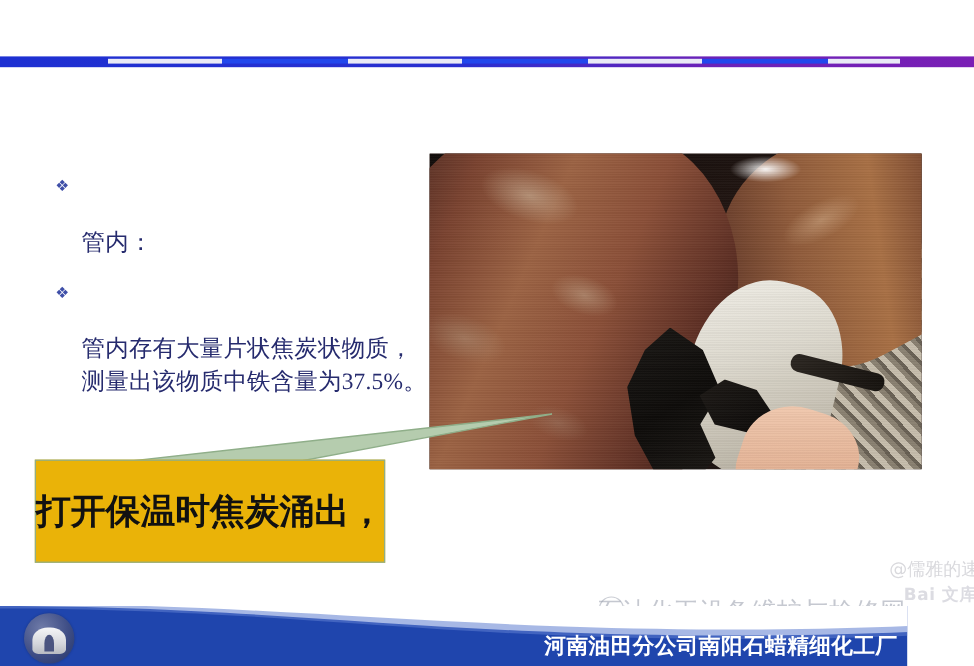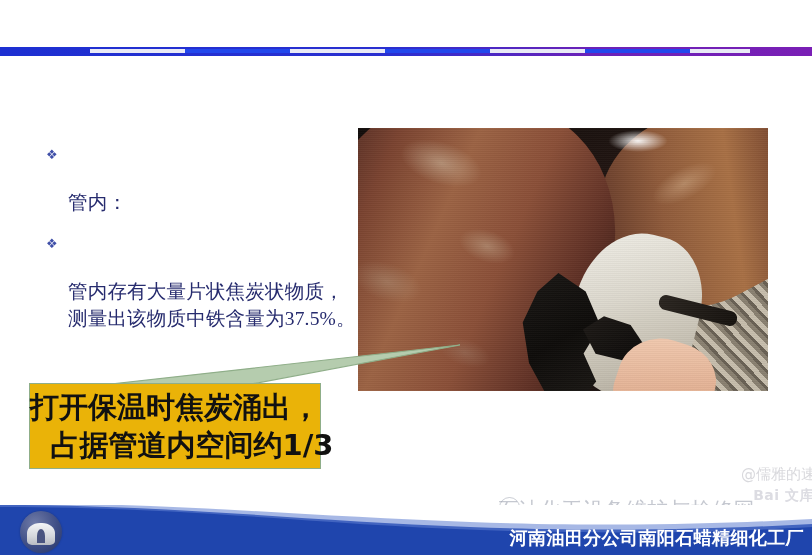--- a/index.html
+++ b/index.html
@@ -348,22 +348,23 @@
     left: 499px; top: 497px;
     width: 19px; height: 19px;
     border: 1.5px solid rgba(150,155,170,.5);
     border-radius: 50%;
   }
 
   
   .footer {
     position: absolute;
     left: 0; top: 505px;
-    width: 812px; height: 50px;
-    overflow: hidden;
+    width: 724px; height: 50px;
+    overflow: hidden;
+    padding-left: 32px;
   }
   .footer-svg { position: absolute; left:0; top:0; }
   .footer-badge {
     position: absolute;
     left: 20px; top: 6px;
     width: 42px; height: 42px;
     border-radius: 50%;
     background: radial-gradient(circle at 35% 30%, #6f7ba8 0%, #3f4e86 55%, #243466 100%);
     box-shadow: 0 0 2px rgba(0,0,0,.25);
     overflow: hidden;
@@ -434,21 +435,20 @@
     <div class="ph-arm"></div>
     <div class="ph-noise"></div>
   </div>
 
   <svg class="callout-pointer" width="440" height="62" viewBox="0 0 440 62">
     <polygon points="430,4 0,52 0,62 120,62" fill="#b5ccae" stroke="#8fae89" stroke-width="1.2"></polygon>
   </svg>
 
   <div class="callout">
     <div class="callout-line l1">打开保温时焦炭涌出，</div>
-    <div class="callout-line l2">占据管道内空间约1/3</div>
   </div>
 
   <div class="wm-user">@儒雅的速</div>
   <div class="wm-baidu">Bai 文库</div>
   <div class="wm-site-dot"></div>
   <div class="wm-site">石油化工设备维护与检修网</div>
 
   <div class="footer">
     <svg class="footer-svg" width="812" height="50" viewBox="0 0 812 50" preserveAspectRatio="none">
       <path d="M0,0 L812,0 L812,50 L0,50 Z" fill="#1f45ad"></path>

